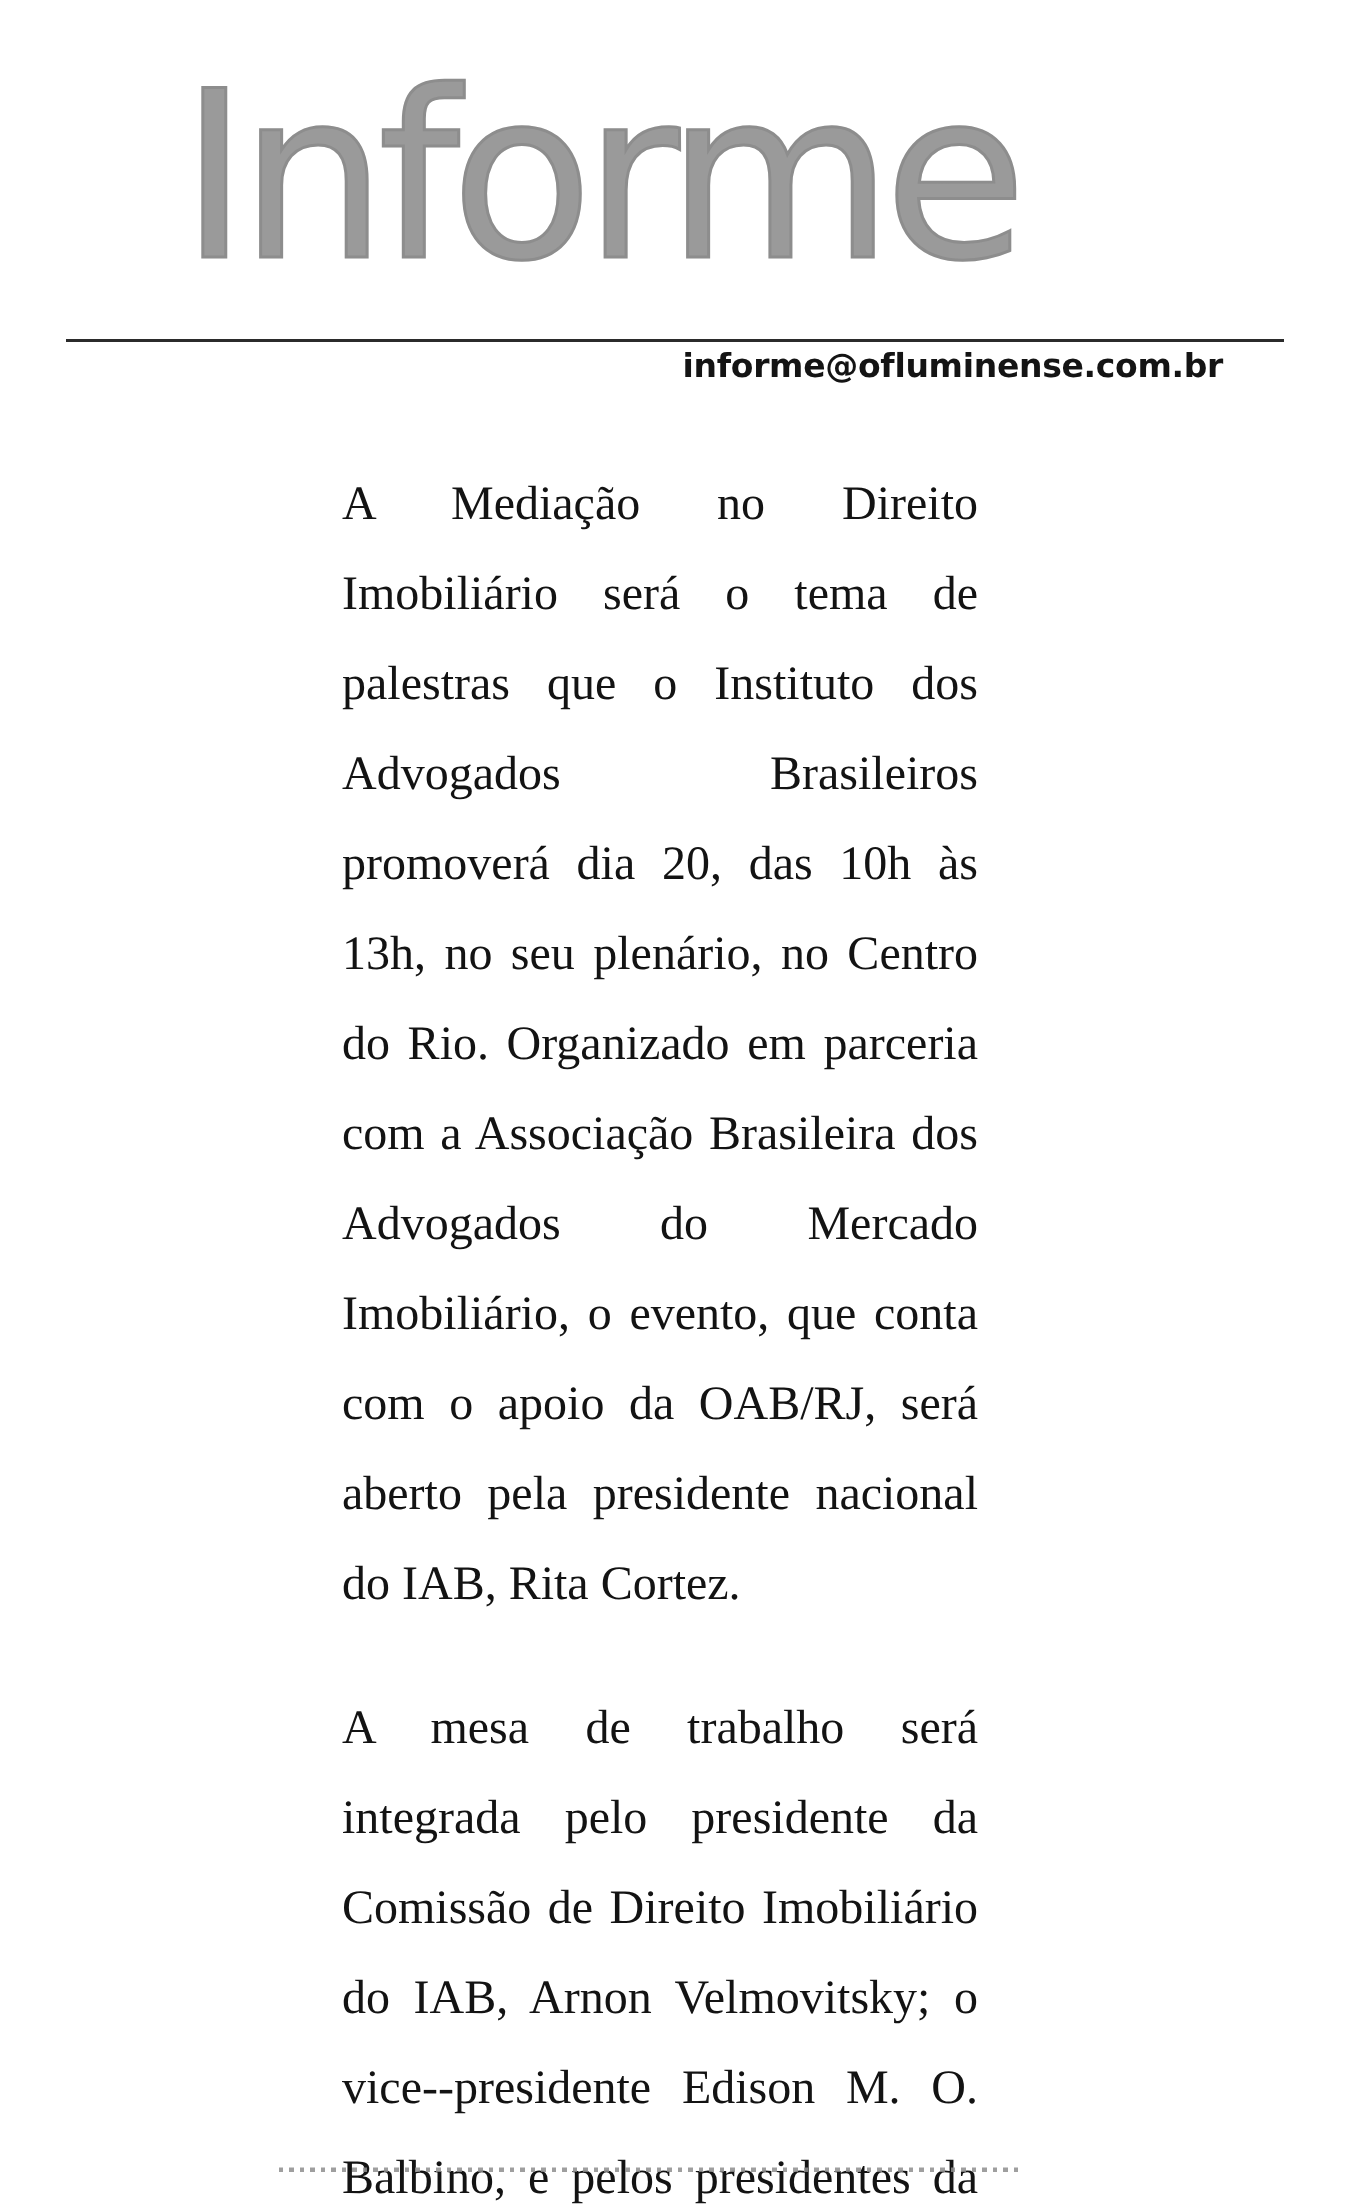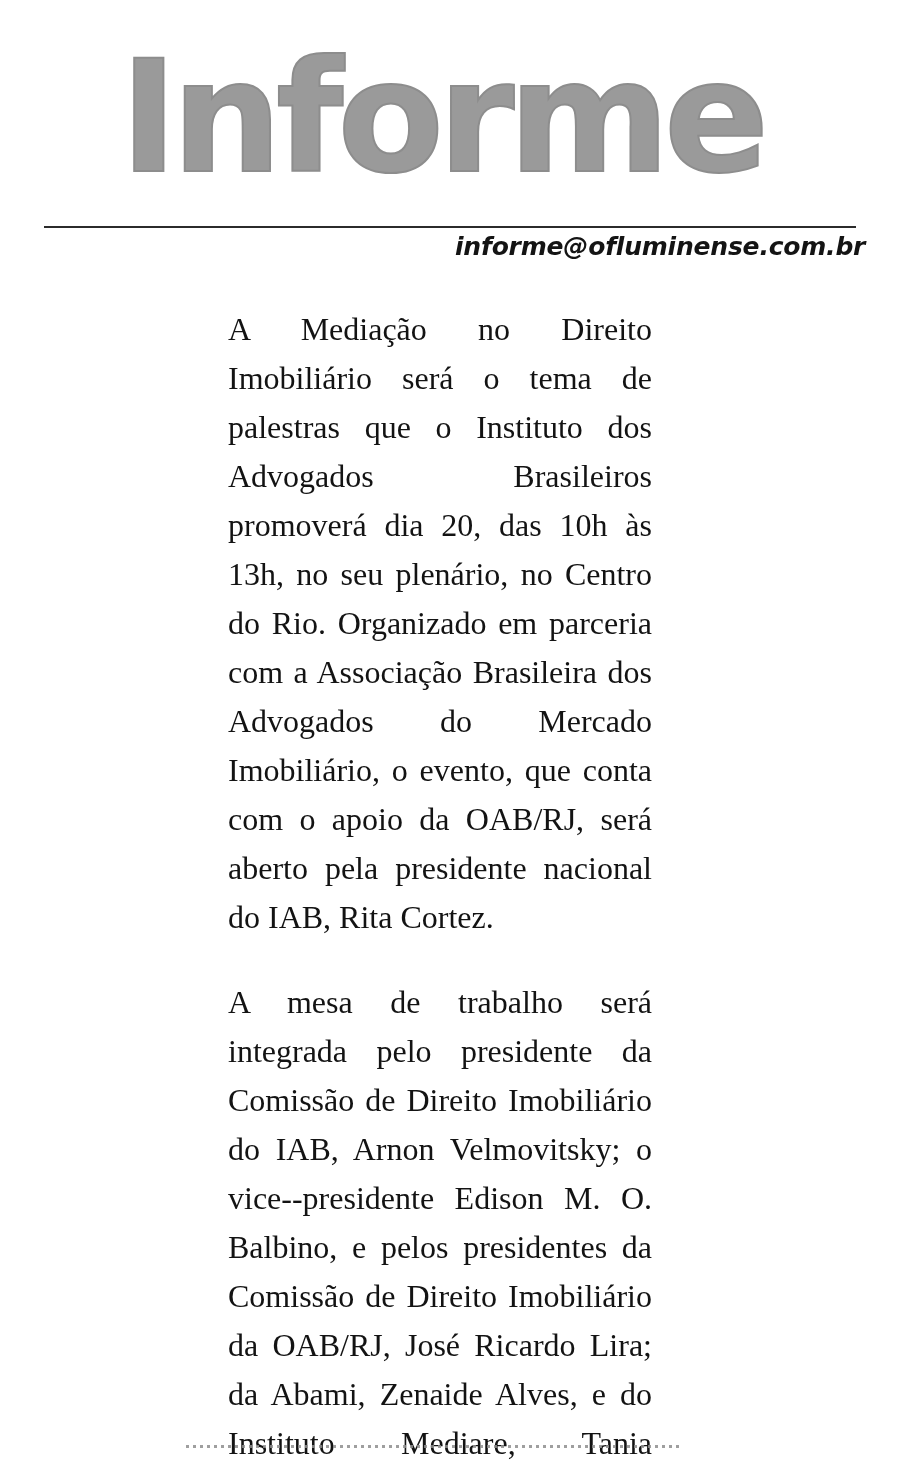--- a/index.html
+++ b/index.html
@@ -30,21 +30,21 @@
     top: 0;
     width: 900px;
     height: 230px;
   }
 
   .masthead-title {
     position: absolute;
     left: 120px;
     top: 38px;
     font-family: "DejaVu Sans", sans-serif;
-    font-weight: bold;
+    font-weight: normal;
     font-size: 155px;
     line-height: 160px;
     letter-spacing: -6px;
     color: #9a9a9a;
     -webkit-text-stroke: 2px #8d8d8d;
     white-space: nowrap;
   }
 
   .rule {
     position: absolute;
@@ -53,40 +53,39 @@
     width: 812px;
     height: 0;
     border-top: 2px solid #2b2b2b;
   }
 
   .email {
     position: absolute;
     left: 455px;
     top: 232px;
     font-family: "DejaVu Sans", sans-serif;
-    font-style: italic;
     font-weight: bold;
-    font-size: 25px;
+    font-size: 22px;
     color: #141414;
     letter-spacing: -0.2px;
     white-space: nowrap;
   }
 
   
   .article {
     position: absolute;
     left: 228px;
     top: 305px;
     width: 424px;
   }
 
   .para {
     font-family: "Liberation Serif", serif;
     font-size: 32px;
-    line-height: 49px;
+    line-height: 60px;
     color: #131313;
     text-align: justify;
     text-justify: inter-word;
     margin: 0 0 36px 0;
     word-spacing: 0px;
   }
 
   .para:last-child {
     margin-bottom: 16px;
   }

